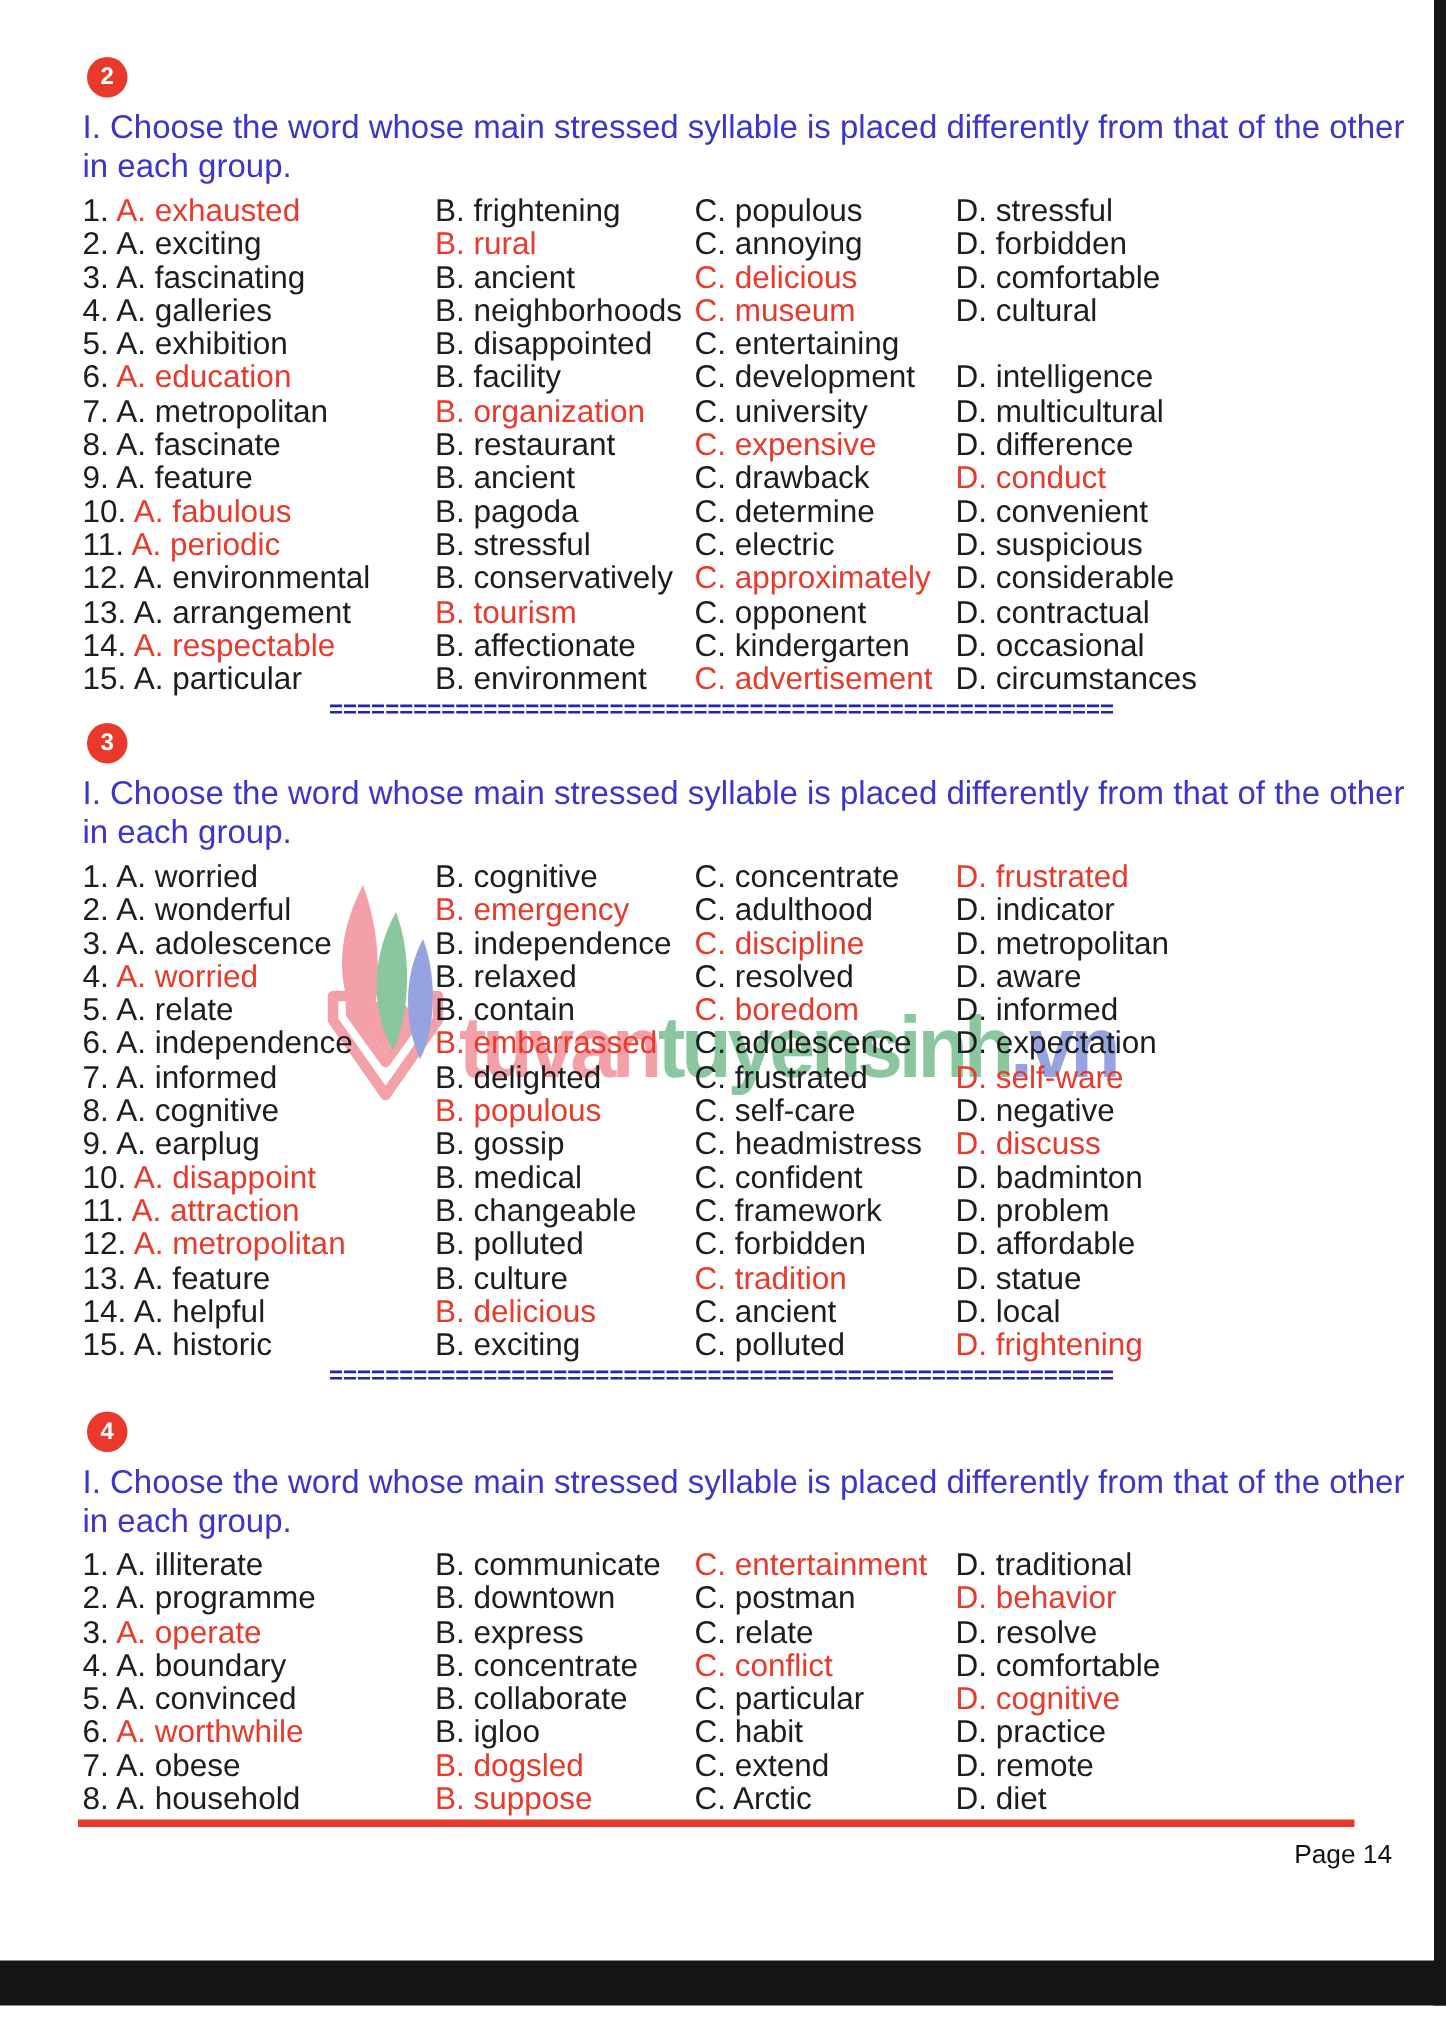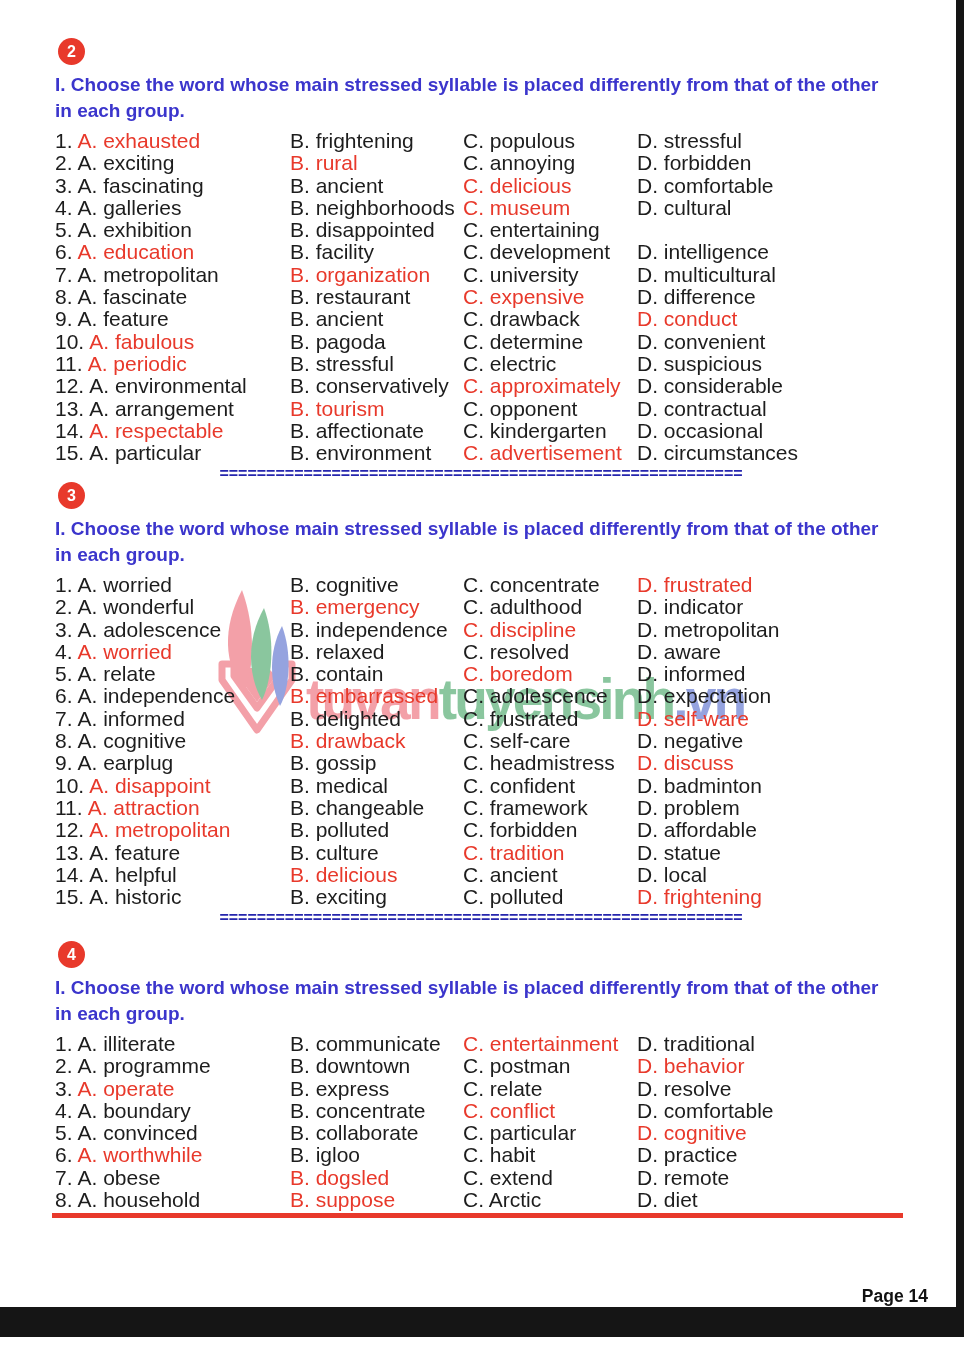--- a/index.html
+++ b/index.html
@@ -27,38 +27,38 @@
   section.qsection{position:absolute;left:55px;width:852px;z-index:1;}
   .sec-0{top:38px;}
   .sec-1{top:482px;}
   .sec-2{top:941px;}
   .badge{
     width:27px;height:27px;border-radius:50%;background:var(--accent-red);
     color:#fff;font-weight:bold;font-size:16px;line-height:27px;text-align:center;
     margin:0 0 7px 3px;
   }
   .sec-heading{
-    color:var(--heading-blue);font-weight:bold;font-size:19px;line-height:26px;
+    color:var(--heading-blue);font-weight:normal;font-size:22px;line-height:26px;
     margin-bottom:6px;
   }
   .sec-heading div{white-space:nowrap;}
   .row{
     display:grid;grid-template-columns:235px 173px 174px 1fr;
     font-size:21px;line-height:22.3px;color:var(--ink);
   }
   .cell{white-space:nowrap;overflow:visible;}
   .qnum{margin-right:5px;color:var(--ink);}
   .red{color:var(--accent-red);}
   .sep{
     text-align:center;color:var(--separator-blue);font-weight:bold;
     font-size:16px;line-height:18px;margin-top:1px;letter-spacing:0;
   }
   
   .footer-line{position:absolute;left:52px;top:1213px;width:851px;height:5px;background:var(--accent-red);z-index:1;}
-  .page-num{position:absolute;top:1286px;right:36px;font-weight:bold;font-size:17.5px;color:#111;z-index:1;}
+  .page-num{position:absolute;top:1226px;right:36px;font-weight:normal;font-size:17.5px;color:#111;z-index:1;}
   
   .edge-right{position:absolute;right:0;top:0;width:8px;height:1337px;background:var(--edge-black);z-index:2;}
   .edge-bottom{position:absolute;left:0;top:1307px;width:964px;height:30px;background:var(--edge-black);z-index:2;}
 </style>
 </head>
 <body>
 
 <div class="watermark">
   <svg width="98" height="152" viewBox="0 0 98 152" aria-hidden="true">
 
@@ -214,21 +214,21 @@
         <div class="cell">D. expectation</div>
       </div>
       <div class="row">
         <div class="cell"><span class="qnum">7.</span><span class="opt">A. informed</span></div>
         <div class="cell">B. delighted</div>
         <div class="cell">C. frustrated</div>
         <div class="cell red">D. self-ware</div>
       </div>
       <div class="row">
         <div class="cell"><span class="qnum">8.</span><span class="opt">A. cognitive</span></div>
-        <div class="cell red">B. drawback</div>
+        <div class="cell red">B. populous</div>
         <div class="cell">C. self-care</div>
         <div class="cell">D. negative</div>
       </div>
       <div class="row">
         <div class="cell"><span class="qnum">9.</span><span class="opt">A. earplug</span></div>
         <div class="cell">B. gossip</div>
         <div class="cell">C. headmistress</div>
         <div class="cell red">D. discuss</div>
       </div>
       <div class="row">

